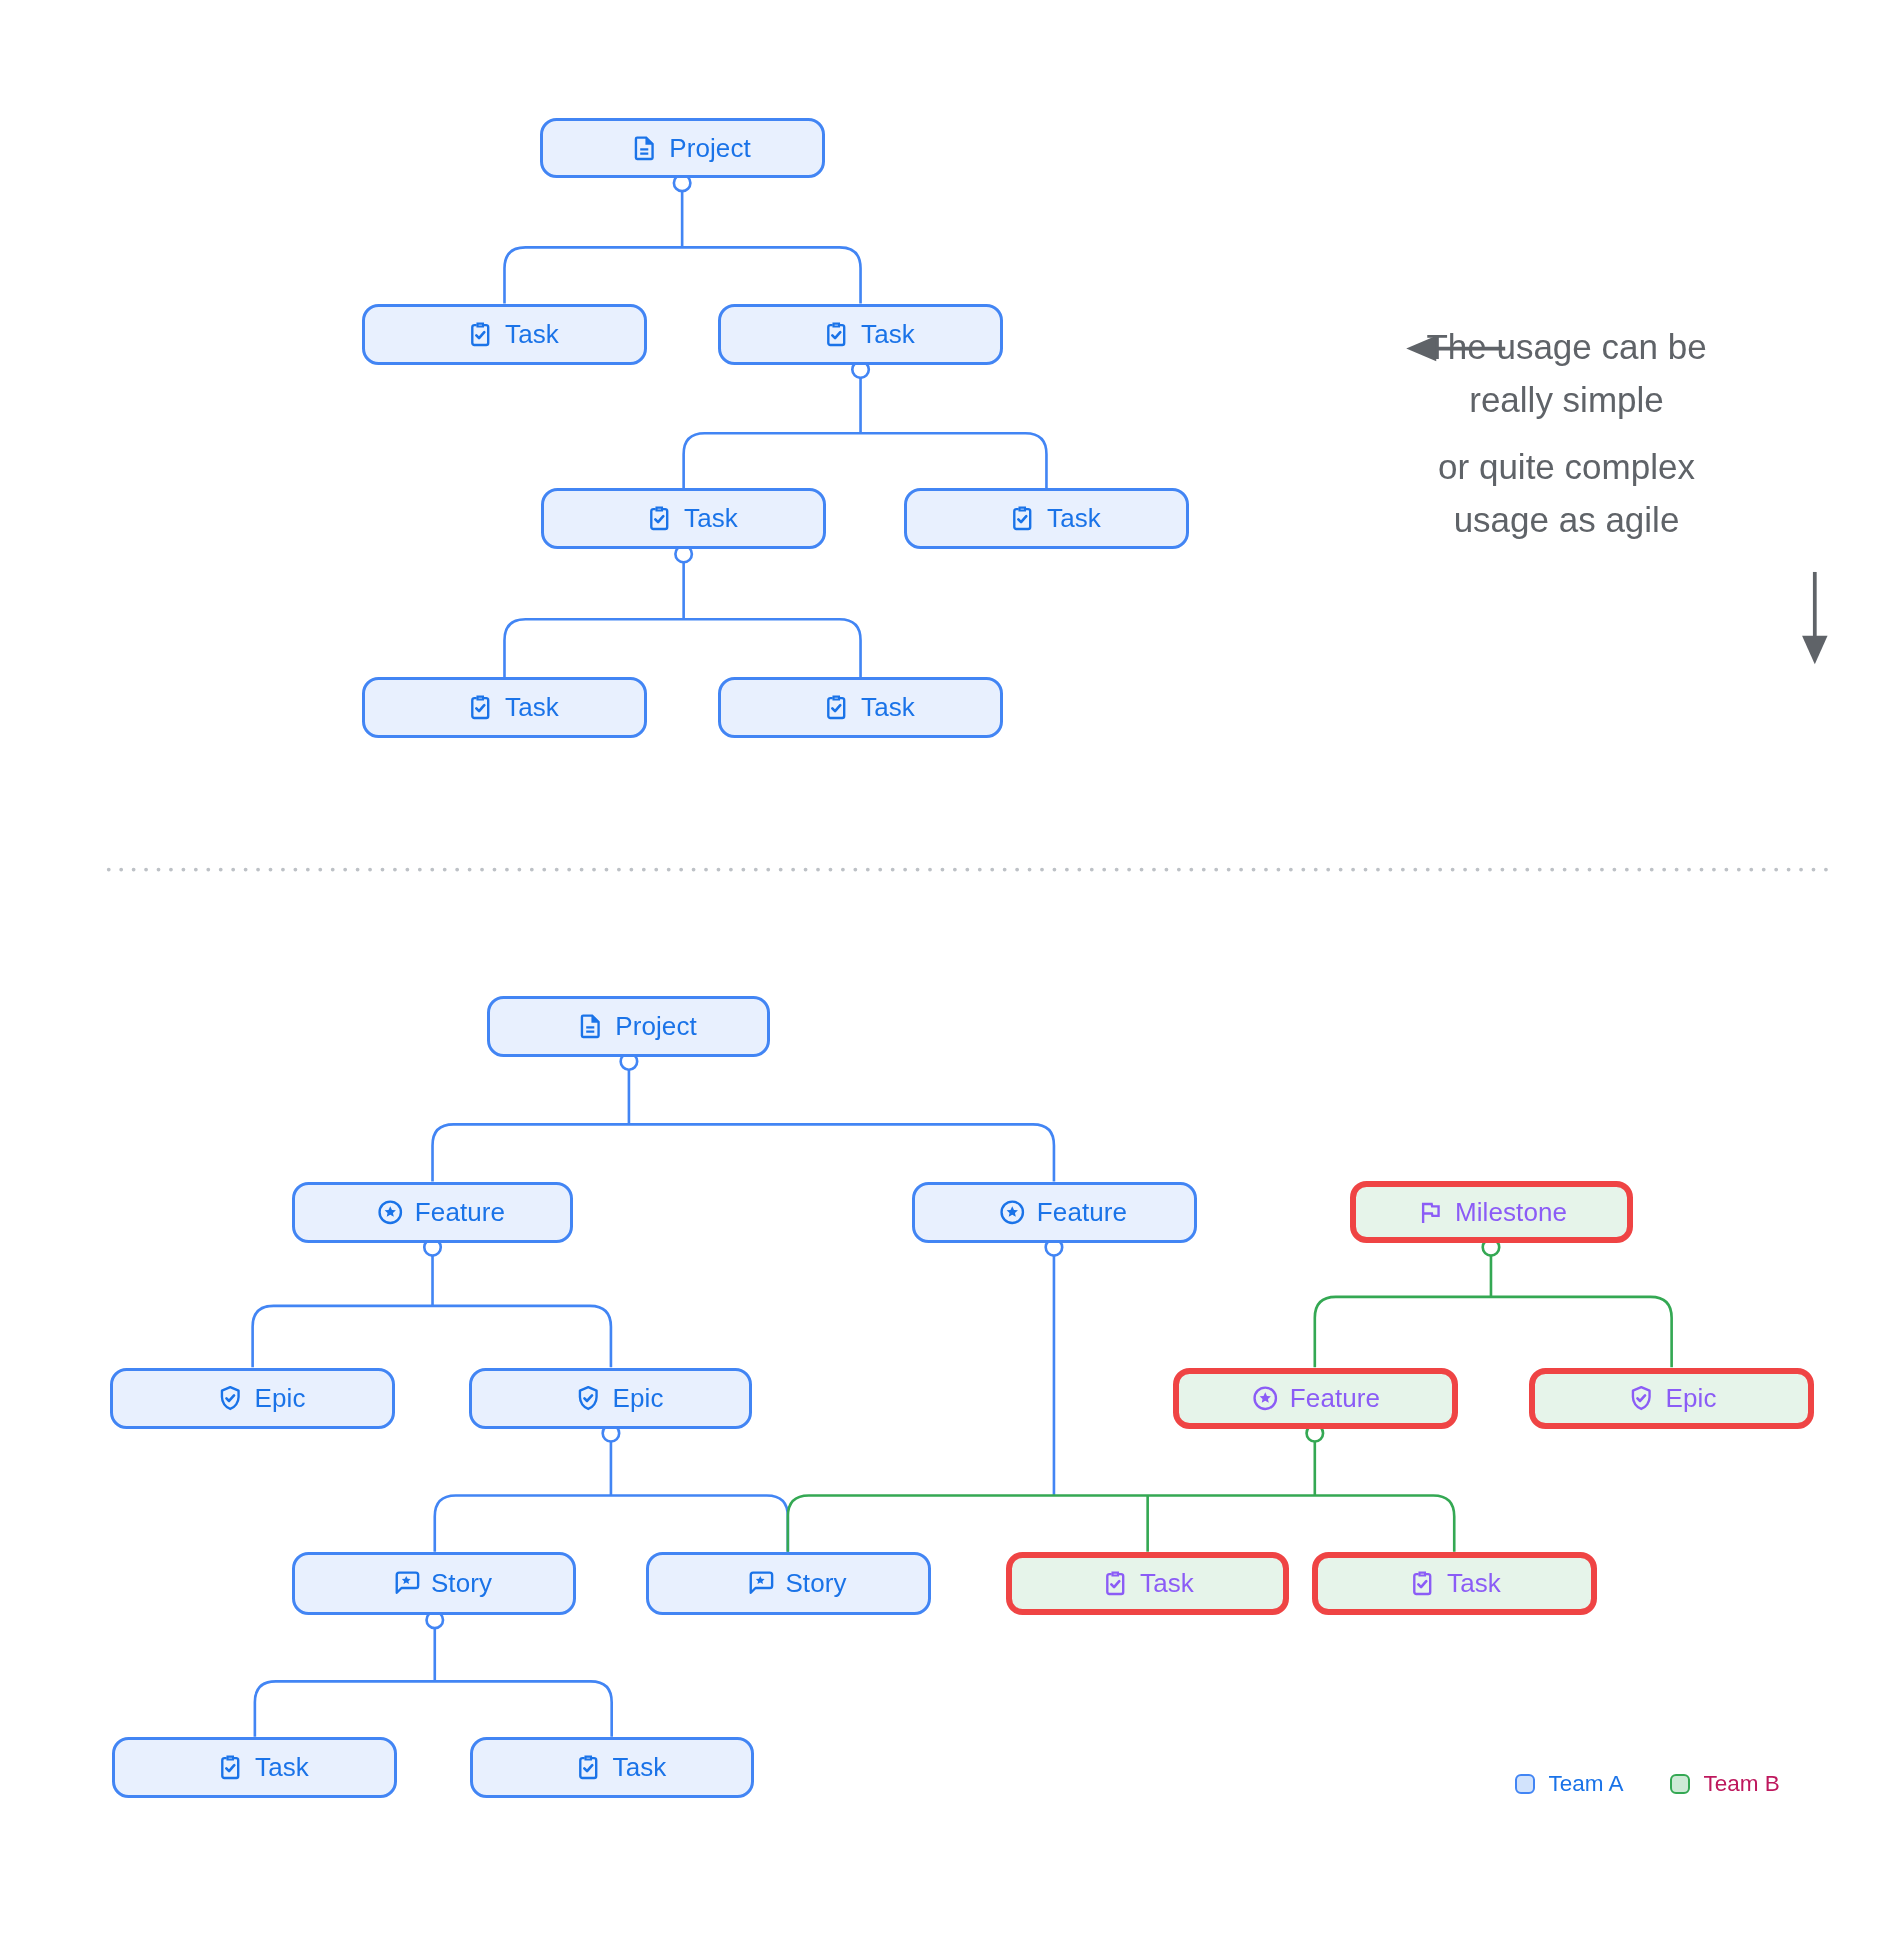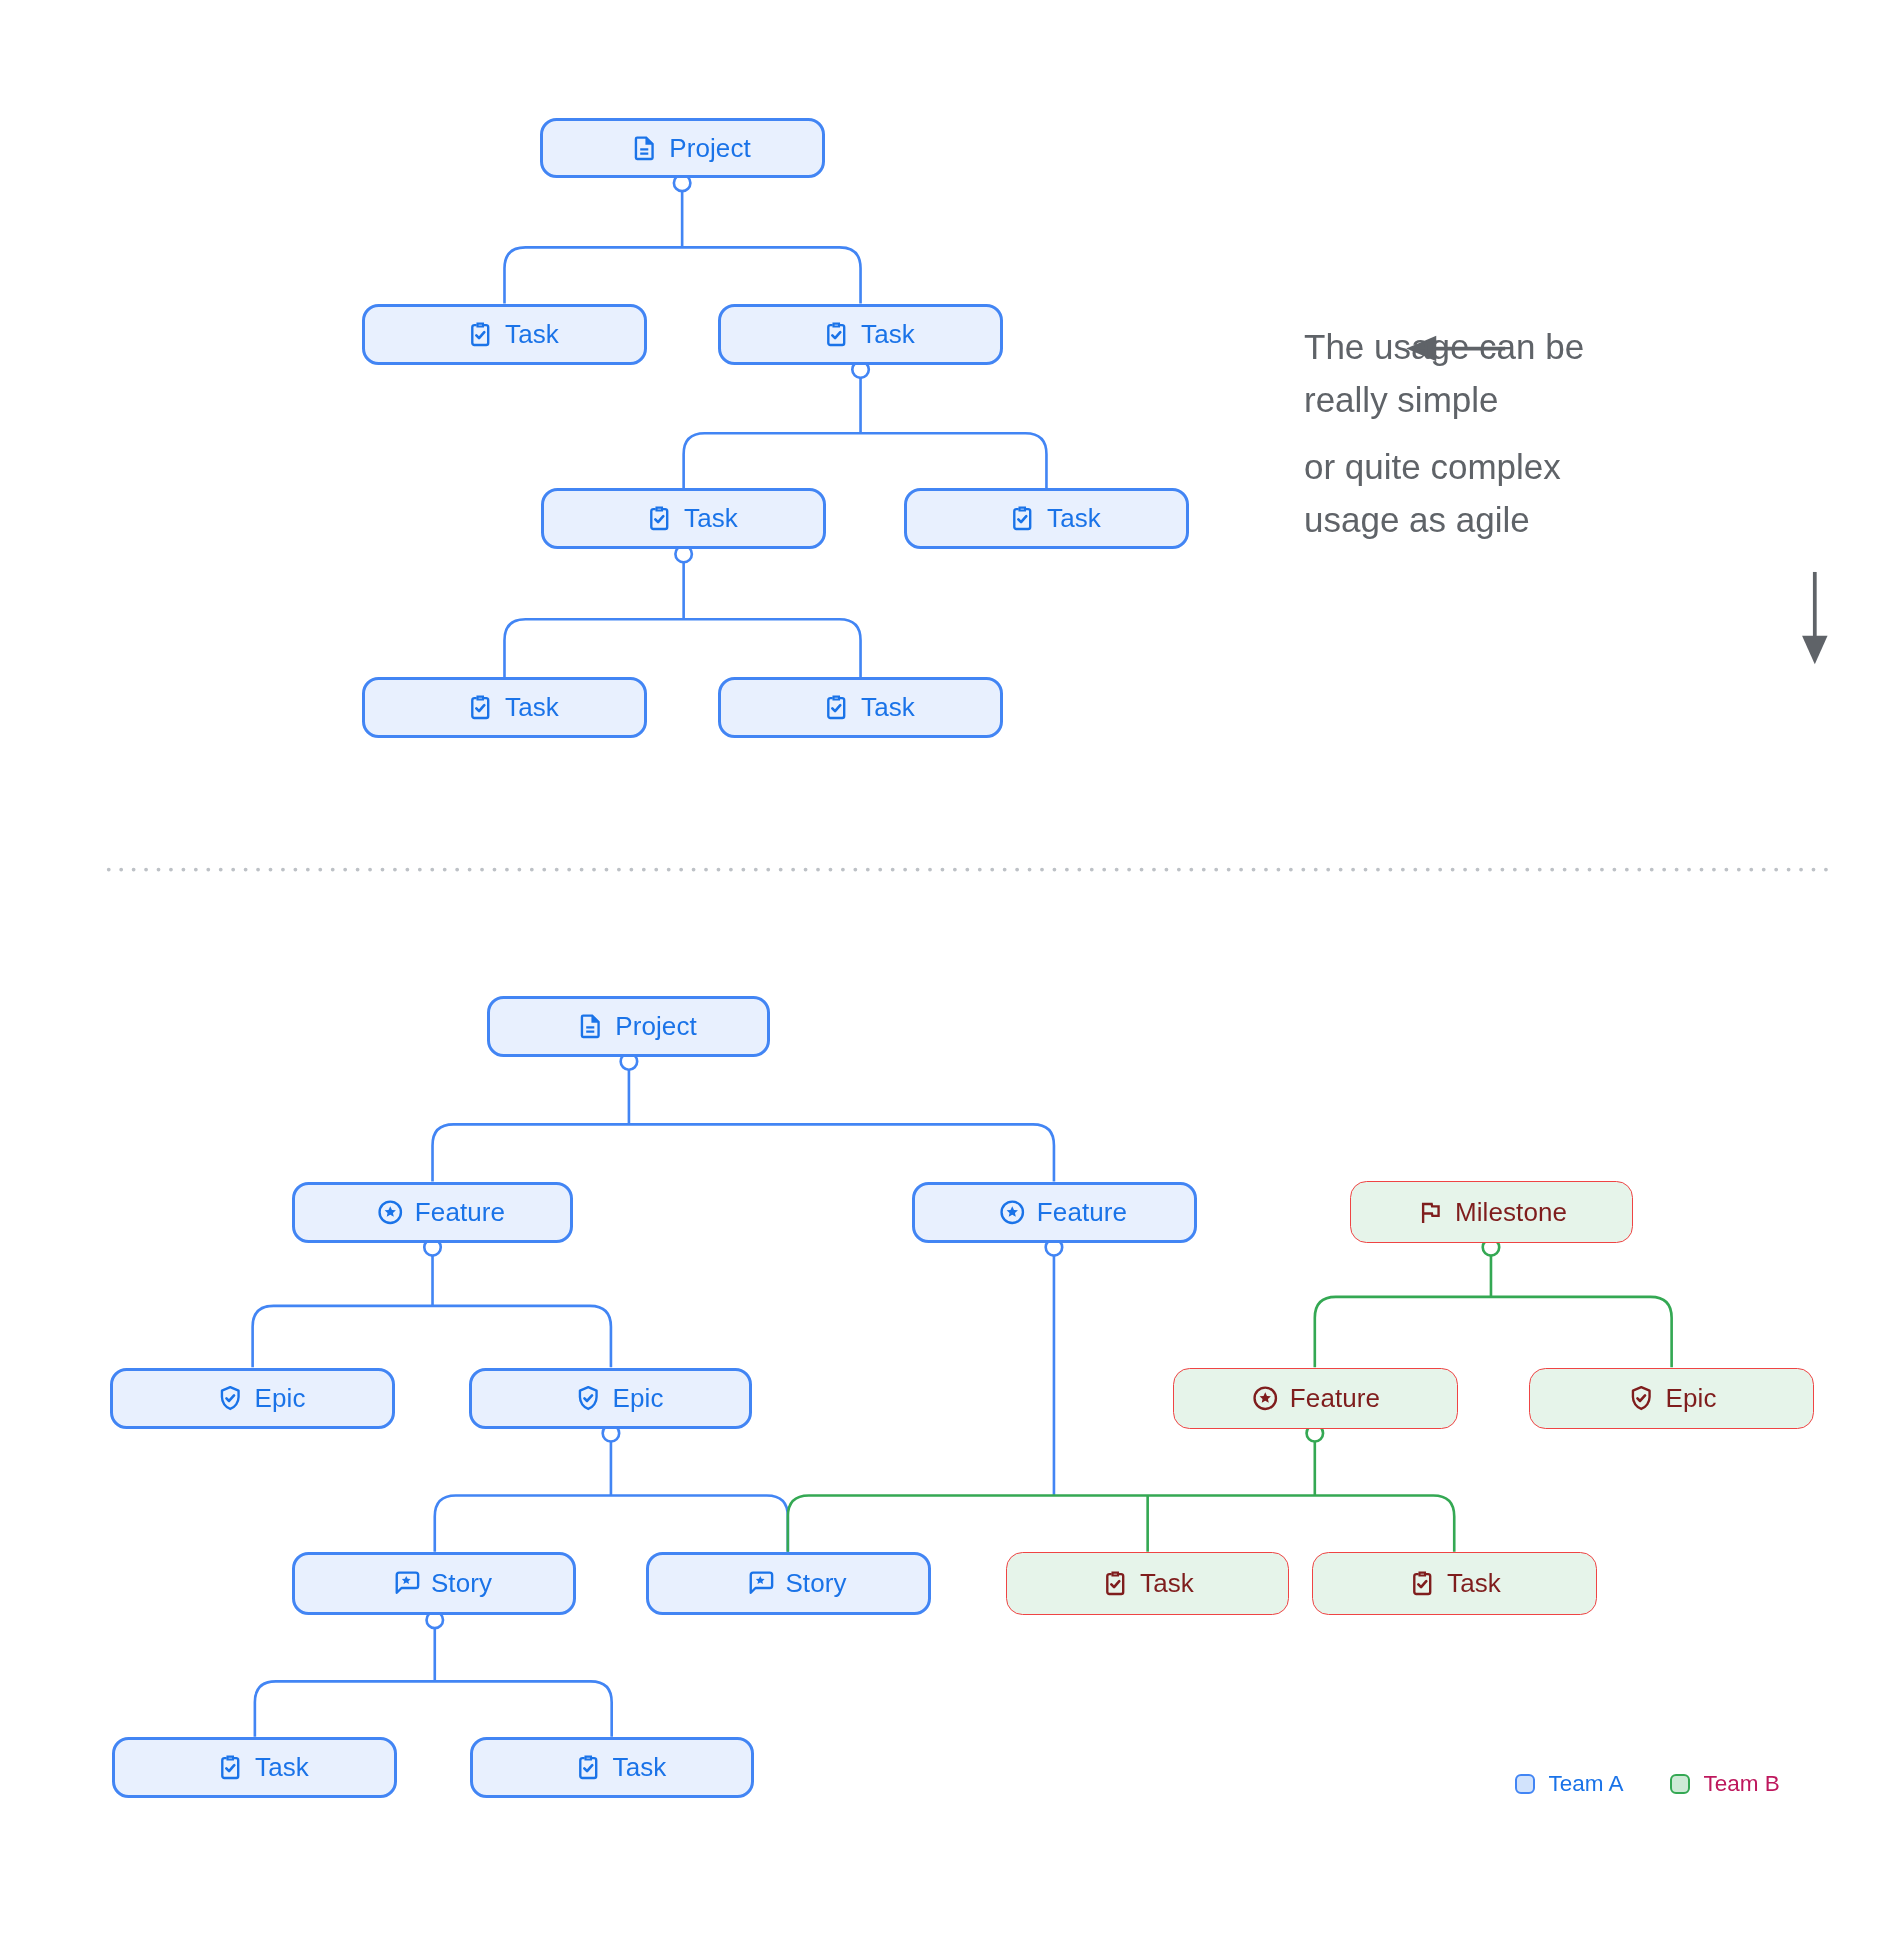--- a/index.html
+++ b/index.html
@@ -19,27 +19,27 @@
     display: flex;
     align-items: center;
     justify-content: center;
     gap: 10.5px;
     font-size: 26px;
     font-weight: 500;
     letter-spacing: 0.1px;
     white-space: nowrap;
   }
   .node.blue  { background: #e8f0fe; border: 3px solid #4285f4; color: #1a73e8; padding-left: 16px; }
-  .node.green { background: #e6f4ea; border: 1px solid #ef4444; color: #7f1d1d; }
+  .node.green { background: #e6f4ea; border: 6px solid #ef4444; color: #8b5cf6; }
   .node svg.ic { width: 28.5px; height: 28.5px; flex: 0 0 auto; }
   .annotation {
     position: absolute;
     right: 69px;
     width: 525px;
-    text-align: left;
+    text-align: center;
     color: #5f6368;
     font-size: 35px;
     line-height: 53px;
     font-weight: 400;
   }
   .legend-item {
     position: absolute;
     display: flex;
     align-items: center;
     gap: 13.5px;

